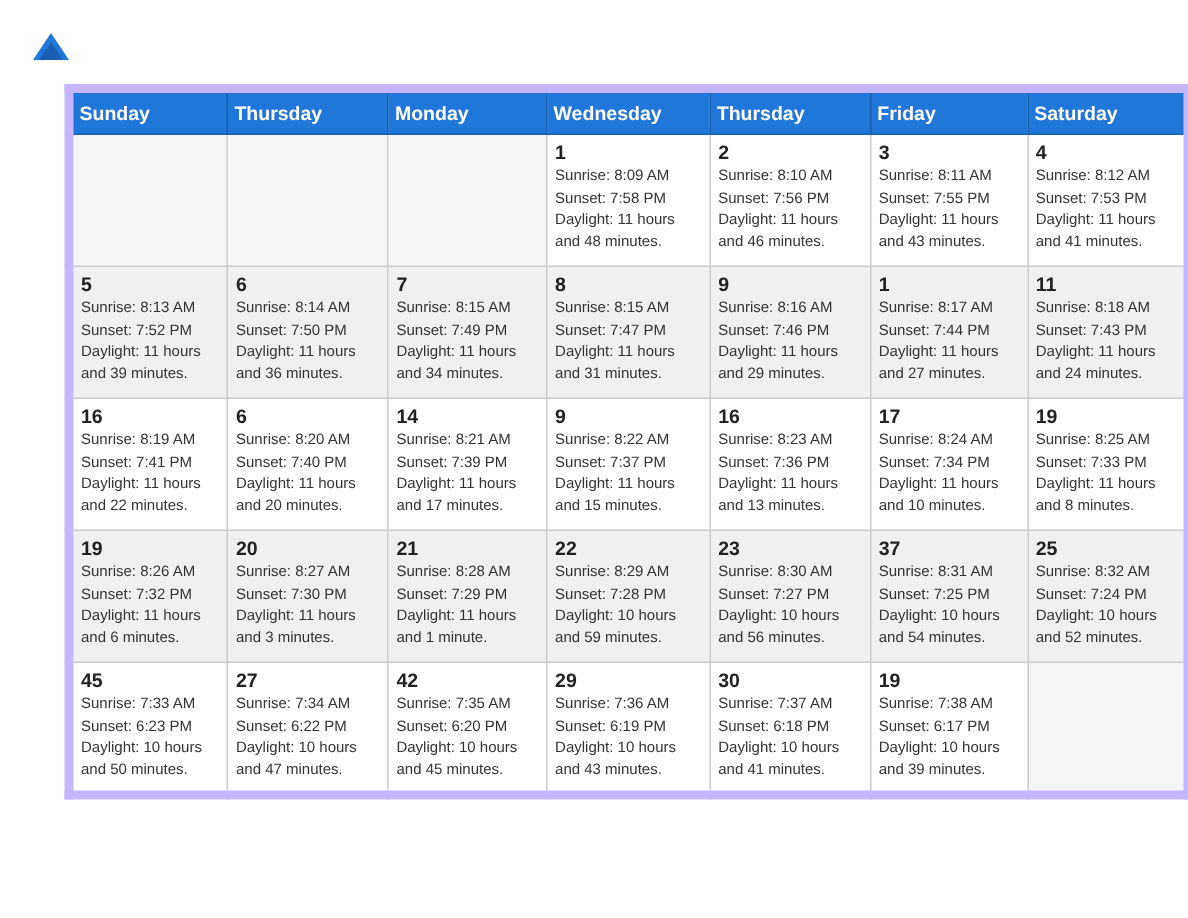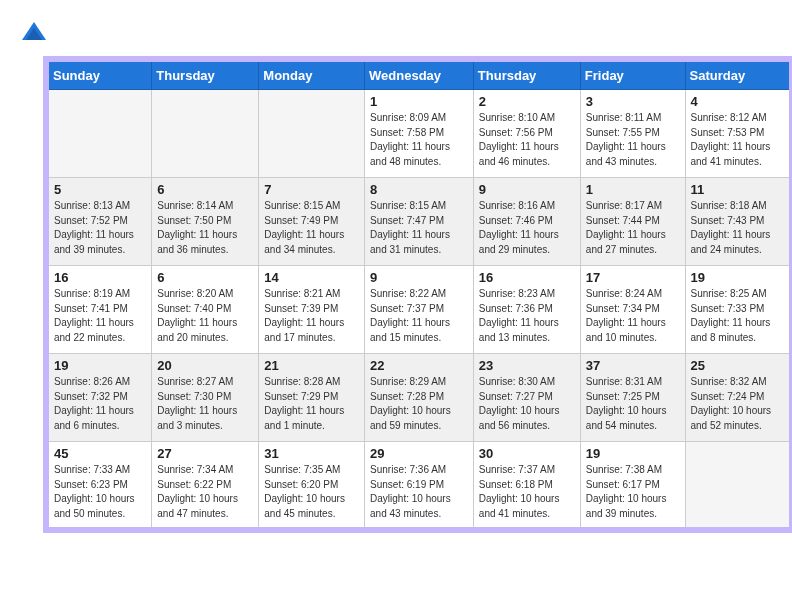--- a/index.html
+++ b/index.html
@@ -243,21 +243,21 @@
         <tr>
           <td>
             <span class="day-number">45</span>
             <div class="day-info">Sunrise: 7:33 AM<br>Sunset: 6:23 PM<br>Daylight: 10 hours<br>and 50 minutes.</div>
           </td>
           <td>
             <span class="day-number">27</span>
             <div class="day-info">Sunrise: 7:34 AM<br>Sunset: 6:22 PM<br>Daylight: 10 hours<br>and 47 minutes.</div>
           </td>
           <td>
-            <span class="day-number">31</span>
+            <span class="day-number">42</span>
             <div class="day-info">Sunrise: 7:35 AM<br>Sunset: 6:20 PM<br>Daylight: 10 hours<br>and 45 minutes.</div>
           </td>
           <td>
             <span class="day-number">29</span>
             <div class="day-info">Sunrise: 7:36 AM<br>Sunset: 6:19 PM<br>Daylight: 10 hours<br>and 43 minutes.</div>
           </td>
           <td>
             <span class="day-number">30</span>
             <div class="day-info">Sunrise: 7:37 AM<br>Sunset: 6:18 PM<br>Daylight: 10 hours<br>and 41 minutes.</div>
           </td>

